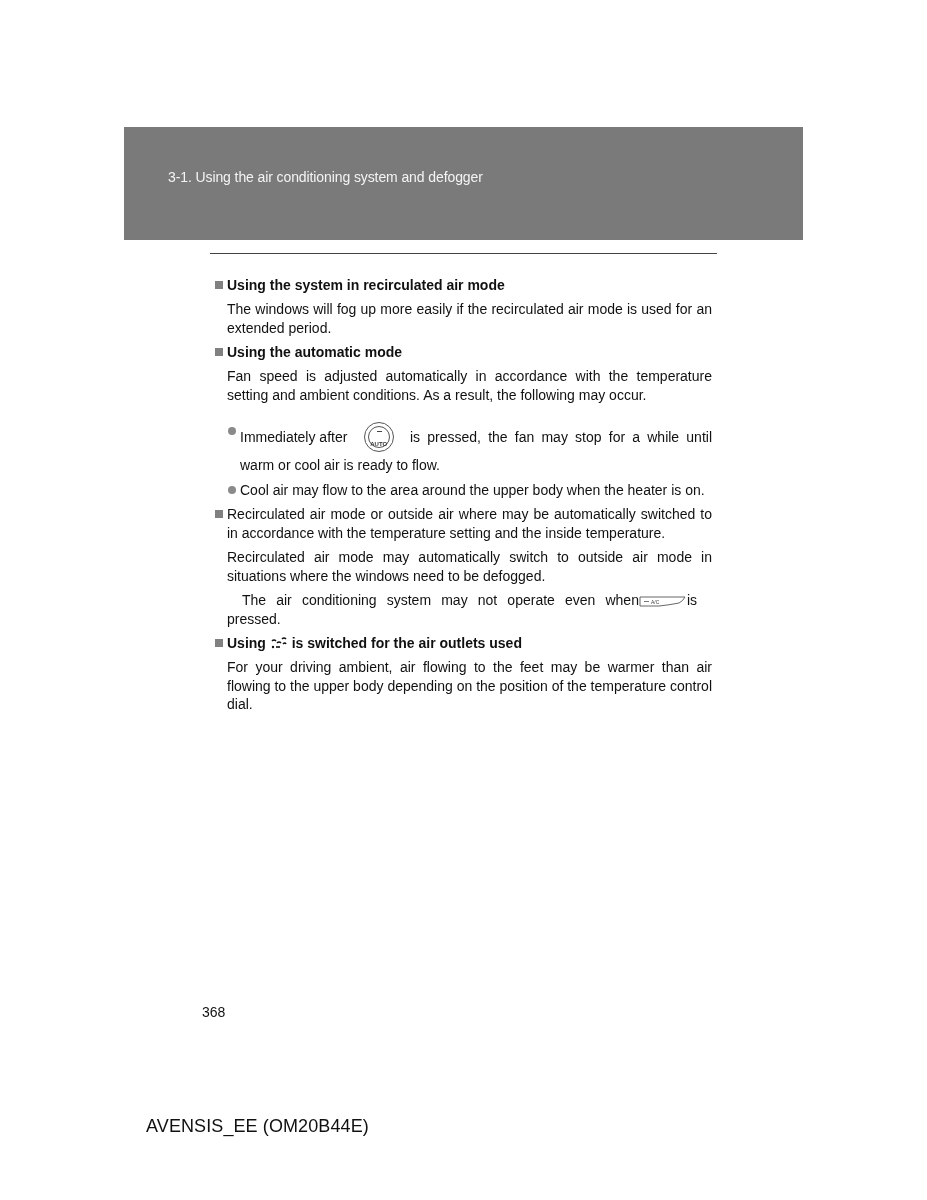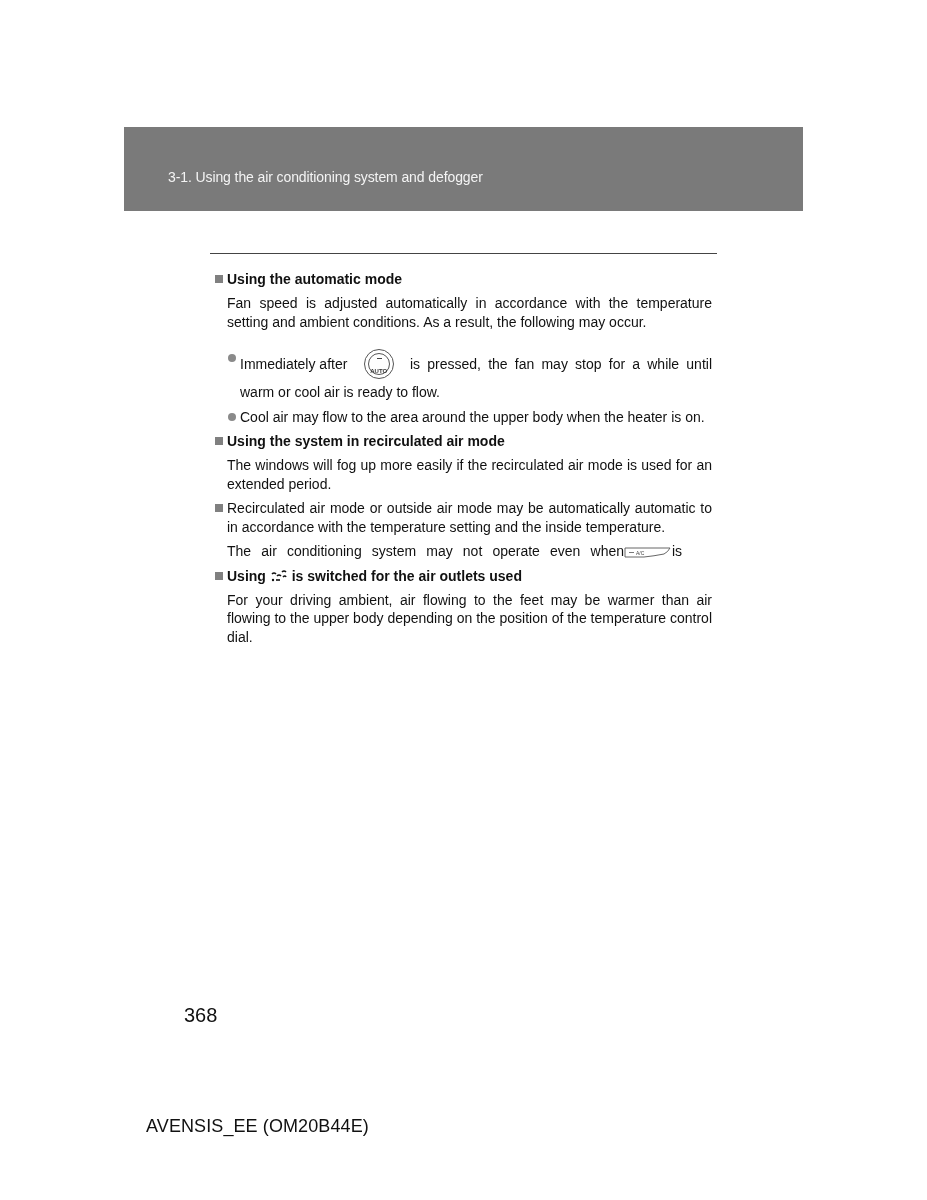--- a/index.html
+++ b/index.html
@@ -1,21 +1,21 @@
 <!DOCTYPE html>
 <html><head>
 <meta charset="utf-8">
 <style>
   html, body { margin: 0; padding: 0; }
   body {
     width: 927px; height: 1200px; background: #ffffff; position: relative;
     font-family: "Liberation Sans", sans-serif; color: #111111; overflow: hidden;
   }
   .header-band {
-    position: absolute; left: 124px; top: 127px; width: 679px; height: 84px;
+    position: absolute; left: 124px; top: 127px; width: 679px; height: 113px;
     background: #7a7a7a;
   }
   .header-title {
     position: absolute; left: 44px; top: 42px; font-size: 14px; color: #f4f4f4;
     letter-spacing: -0.1px;
   }
   .rule {
     position: absolute; left: 210px; top: 253px; width: 507px; height: 1px;
     background: #444444;
   }
@@ -57,38 +57,46 @@
     position: absolute; left: 0; right: 0; top: 12px; text-align: center;
     font-size: 6px; font-weight: bold; color: #333;
   }
   .auto-icon .bar {
     position: absolute; left: 12px; top: 8px; width: 5px; height: 1px; background: #444;
   }
   .ac-icon {
     display: inline-block; width: 48px; height: 11px; vertical-align: middle;
   }
   .outlet-icon { display: inline-block; width: 18px; height: 14px; vertical-align: -1px; }
-  .ac-line { display: flex; justify-content: flex-start; align-items: center; }
+  .ac-line { display: flex; justify-content: center; align-items: center; }
   .page-number {
-    position: absolute; left: 184px; top: 1004px; font-size: 20px; text-align: center;
+    position: absolute; left: 202px; top: 1004px; font-size: 14px; text-align: center;
   }
   .footer-code {
     position: absolute; left: 146px; top: 1116px; font-size: 18px; letter-spacing: 0.1px;
   }
 </style>
 </head>
 <body>
 
 <div class="header-band">
   <div class="header-title">3-1. Using the air conditioning system and defogger</div>
 </div>
 
 <div class="rule"></div>
 
 <div class="content">
+
+  <div style="margin-top:6px;">
+    <p class="section-title">
+      <span class="sq"></span>
+      <span>Using the system in recirculated air mode</span>
+    </p>
+    <p class="para">The windows will fog up more easily if the recirculated air mode is used for an extended period.</p>
+  </div>
 
   <div>
     <p class="section-title">
       <span class="sq"></span>
       <span>Using the automatic mode</span>
     </p>
     <p class="para">Fan speed is adjusted automatically in accordance with the temperature setting and ambient conditions. As a result, the following may occur.</p>
     <div class="bullet bullet-first">
       <span class="dot"></span>
       <div class="first-line">
@@ -100,51 +108,45 @@
         <span style="flex:0 0 auto; width: 302px; text-align: justify; text-align-last: justify;">is pressed, the fan may stop for a while until</span>
       </div>
       <div class="cont">warm or cool air is ready to flow.</div>
     </div>
     <div class="bullet" style="margin-top:6px;">
       <span class="dot"></span>
       <span>Cool air may flow to the area around the upper body when the heater is on.</span>
     </div>
   </div>
 
-  <div style="margin-top:6px;">
-    <p class="section-title">
-      <span class="sq"></span>
-      <span>Using the system in recirculated air mode</span>
-    </p>
-    <p class="para">The windows will fog up more easily if the recirculated air mode is used for an extended period.</p>
-  </div>
-
   <div>
     <p class="section-title">
       <span class="sq"></span>
     </p>
-    <p class="para">Recirculated air mode or outside air mode may be automatically automatic to in accordance with the temperature setting and the inside temperature.</p>
+    <p class="para">Recirculated air mode or outside air where may be automatically switched to in accordance with the temperature setting and the inside temperature.</p>
   </div>
 
   <div>
+    <p class="para">Recirculated air mode may automatically switch to outside air mode in situations where the windows need to be defogged.</p>
   </div>
 
   <div>
     <div class="para">
       <div class="ac-line">
         <span style="width: 397px; text-align: justify; text-align-last: justify;">The air conditioning system may not operate even when</span>
         <span>
           <svg class="ac-icon" viewBox="0 0 48 11">
             <path d="M1 1 H46 Q44 5 40 7 Q30 9 20 10 H1 Z" fill="none" stroke="#555" stroke-width="0.9"></path>
             <line x1="5" y1="5.5" x2="10" y2="5.5" stroke="#555" stroke-width="0.8"></line>
             <text x="12" y="7.5" font-size="5" font-family="Liberation Sans, sans-serif" fill="#444">A/C</text>
           </svg>
         </span>
         <span>is</span>
       </div>
+      <div>pressed.</div>
     </div>
   </div>
 
   <div>
     <p class="section-title">
       <span class="sq"></span>
       <span>Using</span>
       <span>
         <svg class="outlet-icon" viewBox="0 0 18 14">
           <path d="M2 6 q2 -2 4 0" fill="none" stroke="#111" stroke-width="1.6"></path>

